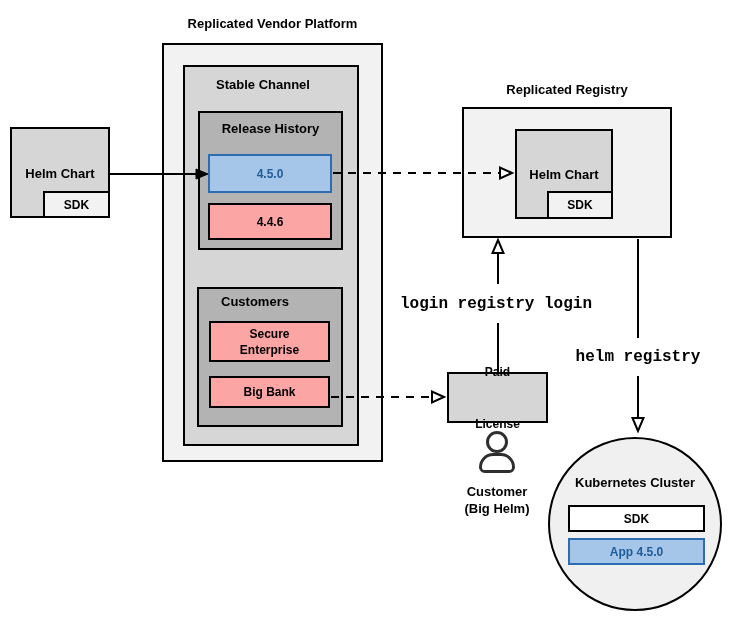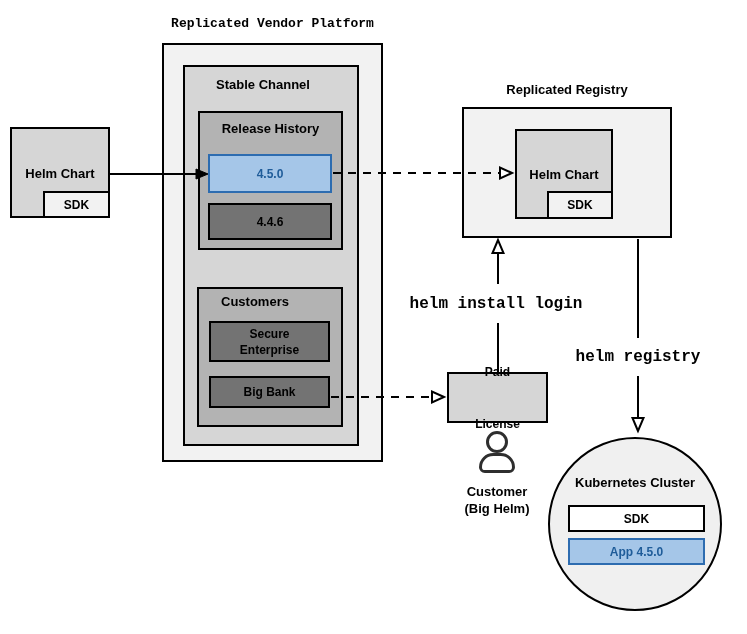--- a/index.html
+++ b/index.html
@@ -8,21 +8,21 @@
     font-family: "Liberation Sans", sans-serif;
     width: 747px; height: 634px;
     position: relative; overflow: hidden;
   }
   .stage { position: absolute; left: 0; top: 0; width: 747px; height: 634px; }
 
   .box { position: absolute; border: 2px solid #000000; }
   .fill-lightest { background: #f2f2f2; }
   .fill-light    { background: #d6d6d6; gap: 36px; }
   .fill-mid      { background: #b3b3b3; }
-  .fill-white    { background: #737373; }
+  .fill-white    { background: #fca5a5; }
   .fill-pure     { background: #ffffff; }
   .fill-blue     { background: #a5c6e8; border-color: #2d6cb0; }
 
   .lbl {
     position: absolute; text-align: center;
     font-weight: bold; font-size: 13px; line-height: 16px; color: #000000;
   }
   .blue-text { color: #1f5c99; }
   .center-flex {
     display: flex; align-items: center; justify-content: center;
@@ -49,21 +49,21 @@
   .circle {
     position: absolute; left: 548px; top: 437px; width: 174px; height: 174px;
     border: 2px solid #000000; border-radius: 50%; background: #f0f0f0;
   }
 </style>
 </head>
 <body>
 
 <div class="stage">
 
-  <div class="lbl" style="left:162px; top:16px; width:221px;font-family:Liberation Mono, monospace;">Replicated Vendor Platform</div>
+  <div class="lbl" style="left:162px; top:16px; width:221px;">Replicated Vendor Platform</div>
   <div class="box fill-lightest" style="left:162px; top:43px; width:221px; height:419px;"></div>
 
   <div class="box fill-light" style="left:183px; top:65px; width:176px; height:381px;"></div>
   <div class="lbl" style="left:183px; top:77px; width:140px;padding-left:20px;">Stable Channel</div>
 
   <div class="box fill-mid" style="left:198px; top:111px; width:145px; height:139px;"></div>
   <div class="lbl" style="left:198px; top:121px; width:145px;">Release History</div>
 
   <div class="box fill-blue center-flex blue-text" style="left:208px; top:154px; width:124px; height:39px;">4.5.0</div>
   <div class="box fill-white center-flex" style="left:208px; top:203px; width:124px; height:37px;">4.4.6</div>
@@ -96,21 +96,21 @@
   <div class="lbl" style="left:437px; top:484px; width:120px; line-height:16.5px;">
     <div>Customer</div>
     <div>(Big Helm)</div>
   </div>
 
   <div class="circle"></div>
   <div class="lbl" style="left:548px; top:475px; width:174px;">Kubernetes Cluster</div>
   <div class="box fill-pure center-flex" style="left:568px; top:505px; width:137px; height:27px;">SDK</div>
   <div class="box fill-blue center-flex blue-text" style="left:568px; top:538px; width:137px; height:27px;">App 4.5.0</div>
 
-  <div class="mono-lbl" style="left:386px; top:295px; width:220px;">helm install login</div>
+  <div class="mono-lbl" style="left:386px; top:295px; width:220px;">login registry login</div>
   <div class="mono-lbl" style="left:558px; top:348px; width:160px;">helm registry</div>
 
   <svg class="arrows" viewBox="0 0 747 634" xmlns="http://www.w3.org/2000/svg">
 
     <g>
       <line x1="110" y1="174" x2="197" y2="174" stroke="#000" stroke-width="2"></line>
       <polygon points="208,174 196,169 196,179" fill="#000" stroke="#000" stroke-width="1"></polygon>
     </g>
 
     <g>

